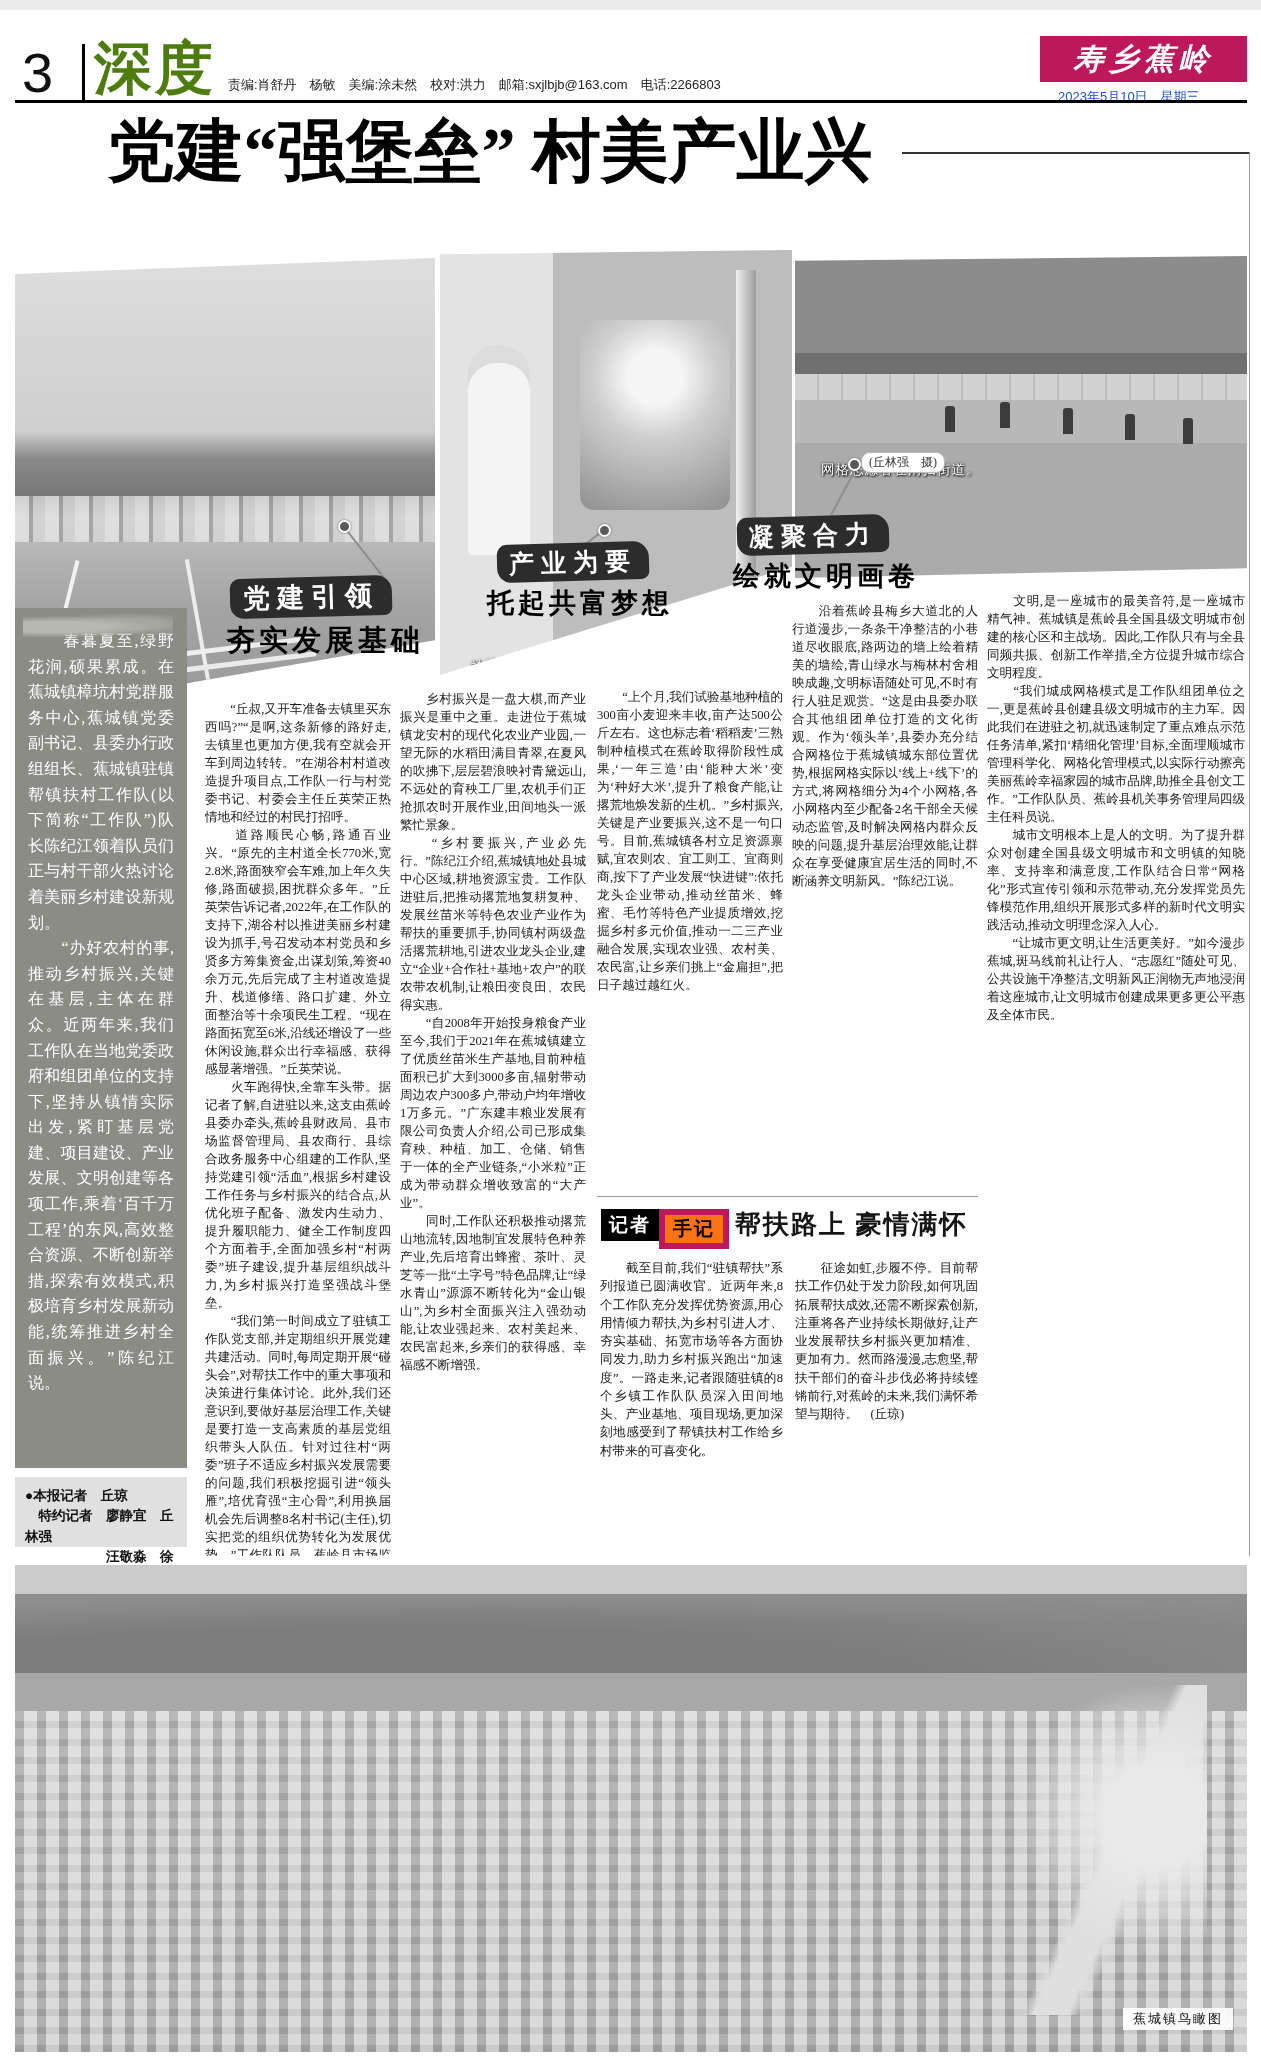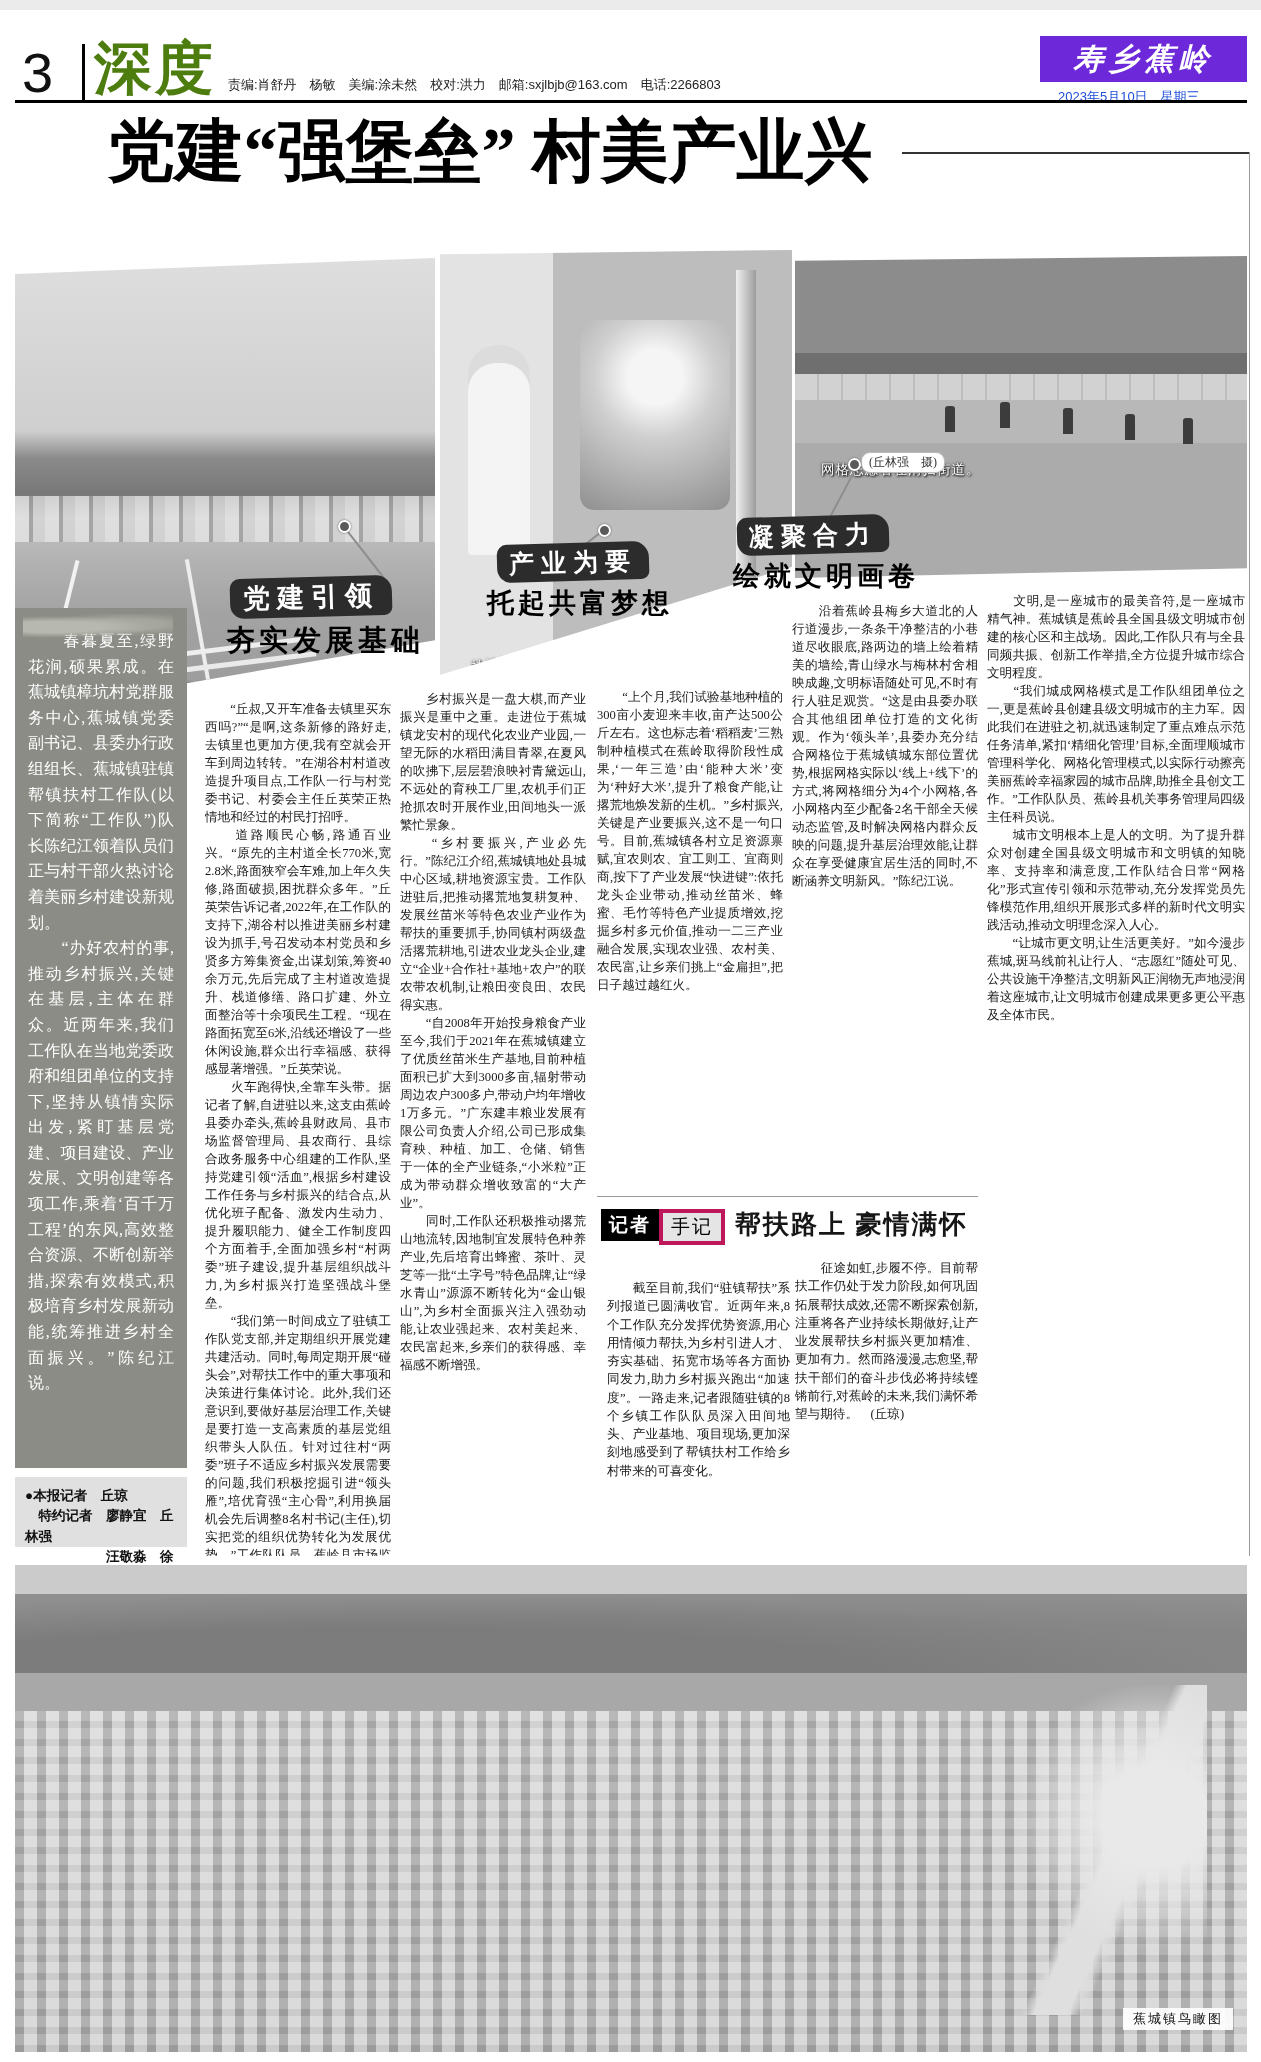--- a/index.html
+++ b/index.html
@@ -7,21 +7,21 @@
         font-family:"Liberation Serif",serif;color:#161616;}
   .abs{position:absolute;}
 
   
   #topstrip{left:0;top:0;width:1261px;height:10px;background:#ebebeb;}
   #pagenum{left:22px;top:40px;font-size:56px;font-weight:400;font-family:"Liberation Sans",sans-serif;color:#111;}
   #hdr-div{left:82px;top:44px;width:3px;height:58px;background:#000;}
   #section-name{left:94px;top:30px;font-size:58px;font-weight:900;letter-spacing:3px;
                 font-family:"Liberation Sans",sans-serif;color:#4d7c0f;}
   #staff{left:188px;top:76px;font-size:13px;color:#222;font-family:"Liberation Sans",sans-serif;margin-left:40px;}
-  #masthead{left:1040px;top:36px;width:207px;height:46px;background:#6d28d9;color:#fff;
+  #masthead{left:1040px;top:36px;width:207px;height:46px;background:#be185d;color:#fff;
             display:flex;align-items:center;justify-content:center;font-size:30px;font-weight:900;
             letter-spacing:5px;font-style:italic;}
   #dateline{left:1058px;top:88px;font-size:13px;color:#1d4ed8;font-family:"Liberation Sans",sans-serif;}
   #hdr-rule{left:15px;top:100px;width:1232px;height:3px;background:#000;}
 
   
   #headline{left:75px;top:106px;width:830px;font-size:68px;font-weight:900;white-space:nowrap;
             letter-spacing:0px;color:#000;text-align:center;}
   #headline-rule{left:902px;top:152px;width:348px;height:2px;background:#333;}
   #right-rule{left:1249px;top:152px;width:1px;height:1404px;background:#9a9a9a;}
@@ -89,26 +89,26 @@
   #col1{left:205px;top:700px;width:186px;height:856px;}
   #col2{left:400px;top:690px;width:186px;height:866px;}
   #col3{left:597px;top:688px;width:186px;height:498px;}
   #col4{left:792px;top:602px;width:186px;height:586px;}
   #col5{left:987px;top:592px;width:258px;height:962px;}
 
   
   #note{left:597px;top:1196px;width:381px;height:360px;border-top:1px solid #999;}
   #note-tag1{position:absolute;left:4px;top:12px;background:#000;color:#fff;font-size:19px;
              font-weight:900;padding:3px 8px;letter-spacing:2px;}
-  #note-tag2{position:absolute;left:62px;top:12px;color:#000;font-size:19px;font-weight:400;
-             border:4px solid #be185d;padding:1px 8px;letter-spacing:2px;background:#e5e5e5;}
+  #note-tag2{position:absolute;left:62px;top:12px;color:#000;font-size:19px;font-weight:700;
+             border:6px solid #be185d;padding:1px 8px;letter-spacing:2px;background:#f97316;}
   #note-title{position:absolute;left:138px;top:10px;font-size:26px;font-weight:900;letter-spacing:2px;}
   .notecol{position:absolute;top:62px;width:183px;height:290px;font-size:12.6px;line-height:1.45;
            text-align:justify;white-space:pre-line;overflow:hidden;}
-  #note-left{left:10px;margin-top:20px;}
+  #note-left{left:3px;}
   #note-right{left:198px;}
 
   
   #photo-bottom{left:15px;top:1565px;width:1232px;height:487px;
     background:
       linear-gradient(180deg,#cbcbcb 0 6%,#8f8f8f 6% 22%,#a8a8a8 22% 30%,#c6c6c6 30% 100%);}
   #photo-bottom .city{position:absolute;left:0;top:146px;width:100%;height:341px;
     background:
       repeating-linear-gradient(90deg,rgba(120,120,120,.35) 0 9px,rgba(230,230,230,.5) 9px 22px),
       repeating-linear-gradient(0deg,rgba(140,140,140,.3) 0 7px,rgba(225,225,225,.45) 7px 18px),

